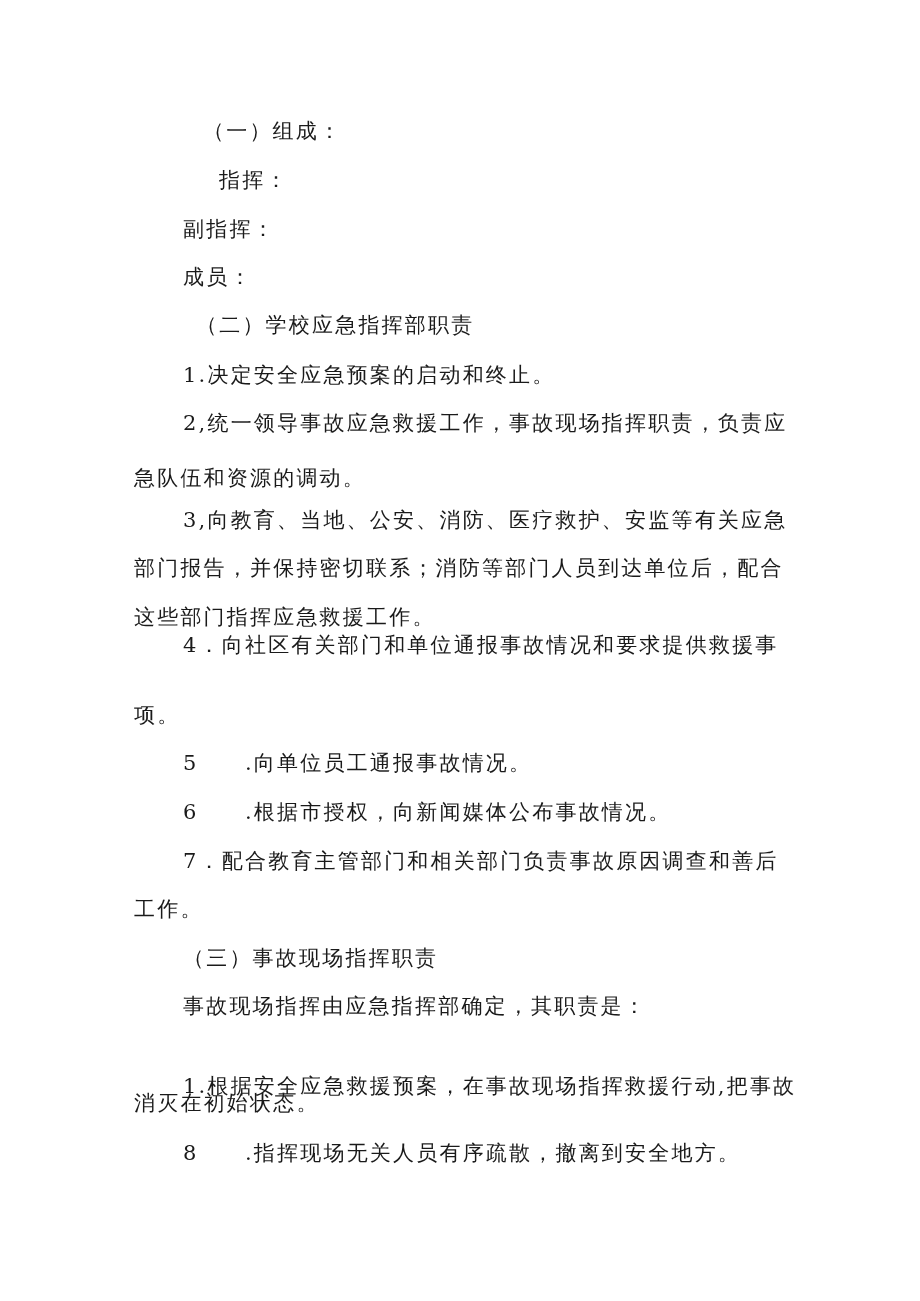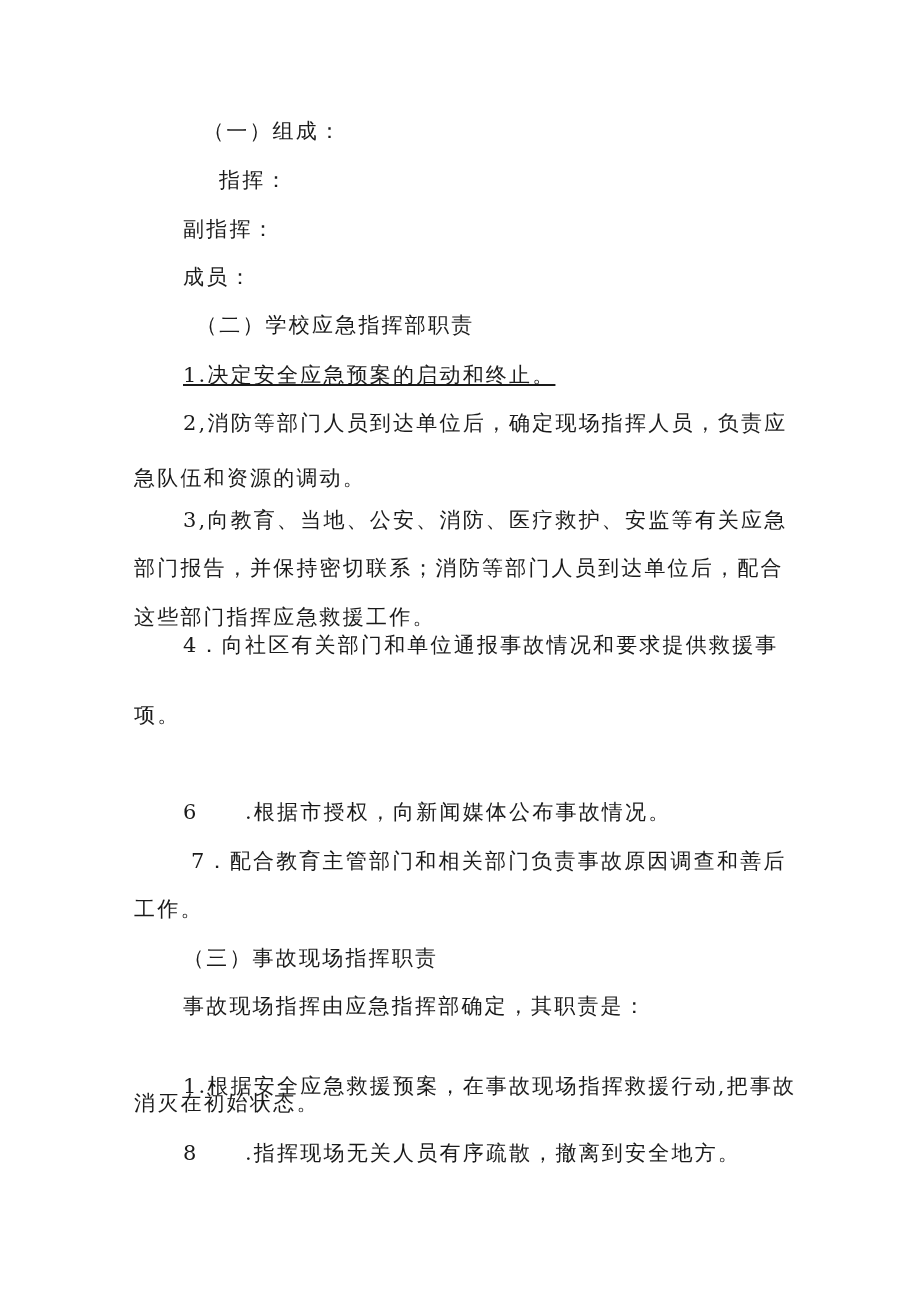--- a/index.html
+++ b/index.html
@@ -10,29 +10,30 @@
 </style>
 </head>
 <body>
 
 <div class="page">
   <div class="line" style="left: 203px; top: 117px;">（一）组成：</div>
   <div class="line" style="left: 183px; top: 166px; margin-left: 36px;">指挥：</div>
   <div class="line" style="left: 183px; top: 215px;">副指挥：</div>
   <div class="line" style="left: 183px; top: 263px;">成员：</div>
   <div class="line" style="left: 196px; top: 311px;">（二）学校应急指挥部职责</div>
-  <div class="line" style="left: 183px; top: 361px; text-decoration: underline;">1.决定安全应急预案的启动和终止。</div>
-  <div class="line" style="left: 183px; top: 409px;">2,消防等部门人员到达单位后，确定现场指挥人员，负责应</div>
+  <div class="line" style="left: 183px; top: 361px;">1.决定安全应急预案的启动和终止。</div>
+  <div class="line" style="left: 183px; top: 409px;">2,统一领导事故应急救援工作，事故现场指挥职责，负责应</div>
   <div class="line" style="left: 134px; top: 456px; margin-top: 8px;">急队伍和资源的调动。</div>
   <div class="line" style="left: 183px; top: 506px;">3,向教育、当地、公安、消防、医疗救护、安监等有关应急</div>
   <div class="line" style="left: 134px; top: 554px;">部门报告，并保持密切联系；消防等部门人员到达单位后，配合</div>
   <div class="line" style="left: 134px; top: 603px;">这些部门指挥应急救援工作。</div>
   <div class="line" style="left: 183px; top: 631px;">4．向社区有关部门和单位通报事故情况和要求提供救援事</div>
   <div class="line" style="left: 134px; top: 701px;">项。</div>
+  <div class="line" style="left: 183px; top: 749px;">5　　.向单位员工通报事故情况。</div>
   <div class="line" style="left: 183px; top: 798px;">6　　.根据市授权，向新闻媒体公布事故情况。</div>
-  <div class="line" style="left: 183px; top: 847px; margin-left: 8px;">7．配合教育主管部门和相关部门负责事故原因调查和善后</div>
+  <div class="line" style="left: 183px; top: 847px;">7．配合教育主管部门和相关部门负责事故原因调查和善后</div>
   <div class="line" style="left: 134px; top: 895px; font-family: Liberation Serif, serif;">工作。</div>
   <div class="line" style="left: 183px; top: 944px;">（三）事故现场指挥职责</div>
   <div class="line" style="left: 183px; top: 992px;">事故现场指挥由应急指挥部确定，其职责是：</div>
   <div class="line" style="left: 183px; top: 1042px; margin-top: 30px;">1.根据安全应急救援预案，在事故现场指挥救援行动,把事故</div>
   <div class="line" style="left: 134px; top: 1089px;">消灭在初始状态。</div>
   <div class="line" style="left: 183px; top: 1139px;">8　　.指挥现场无关人员有序疏散，撤离到安全地方。</div>
 </div>
 
 </body></html>

